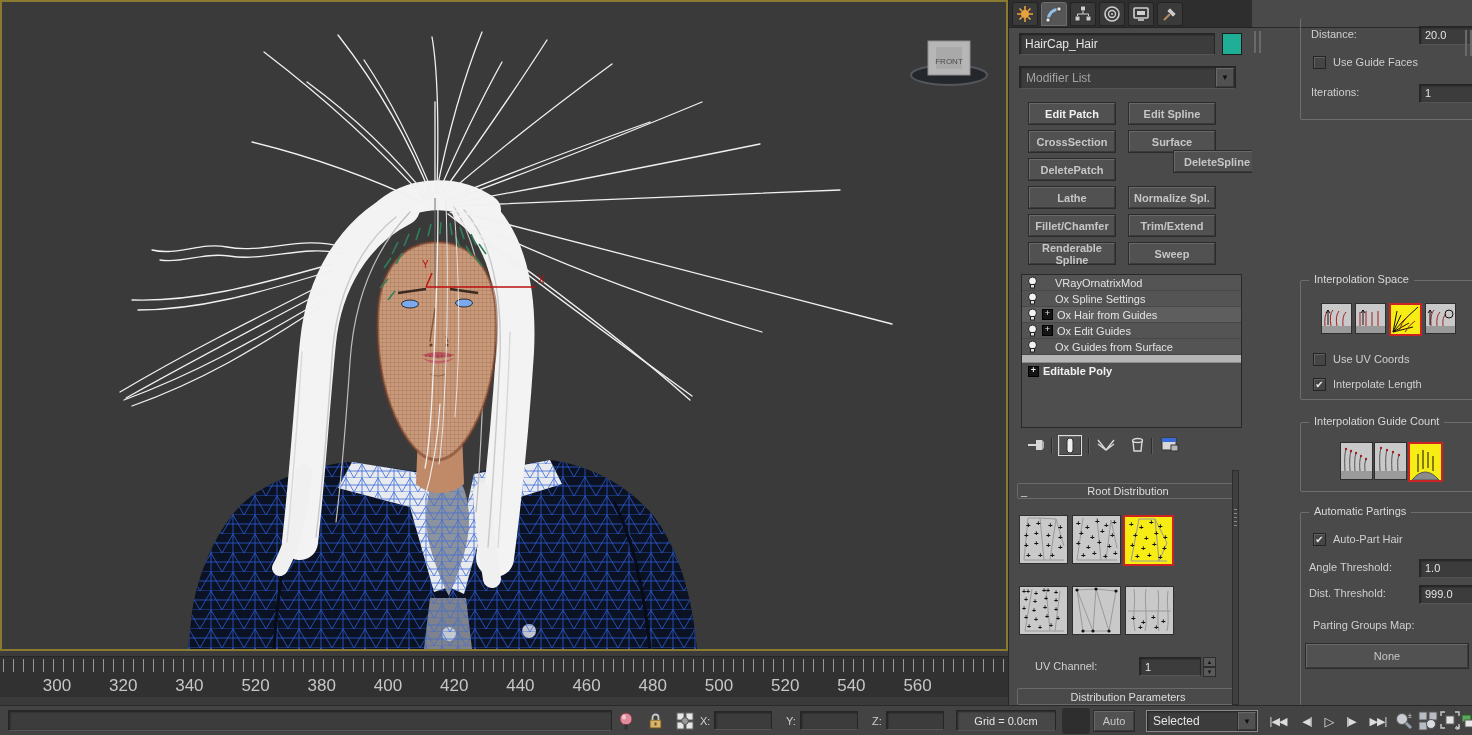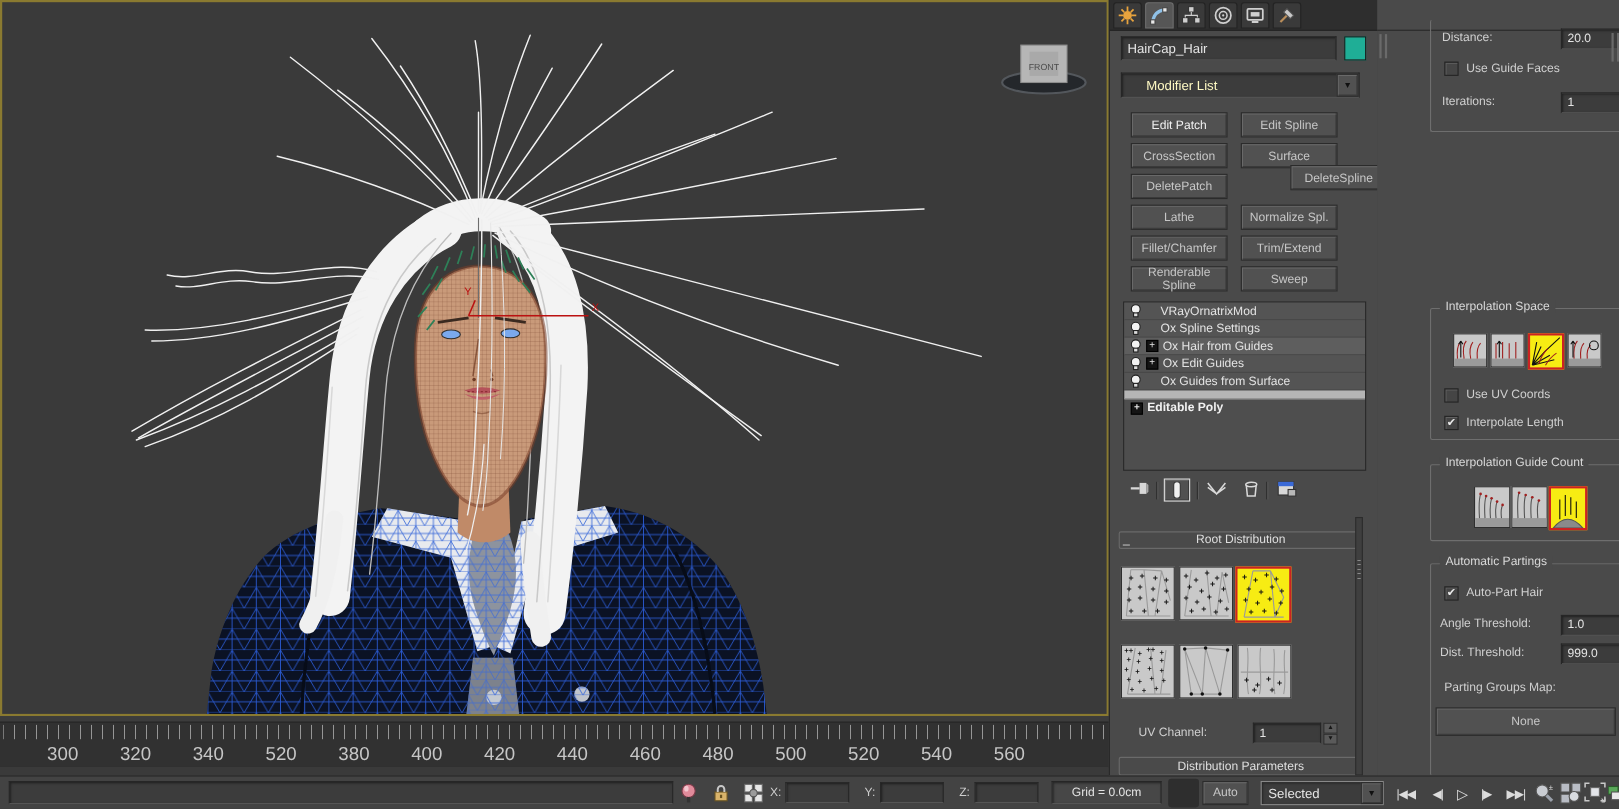--- a/index.html
+++ b/index.html
@@ -40,21 +40,21 @@
   .cb{width:13px;height:13px;background:#454545;border:1px solid #242424;box-sizing:border-box;
       box-shadow:inset 1px 1px 0 #616161;display:inline-flex;align-items:center;justify-content:center;
       color:#ececec;font-size:10px;line-height:10px;}
   .group{position:absolute;border:1px solid #6e6e6e;border-radius:2px;box-sizing:border-box;margin-left:40px;}
   .group>.gtitle{position:absolute;top:-8px;left:8px;background:#4a4a4a;padding:0 5px;color:#d8d8d8;}
   .rollhdr{position:absolute;height:16px;border:1px solid #6a6a6a;border-radius:2px;background:#4a4a4a;
            color:#dedede;display:flex;align-items:center;justify-content:center;box-sizing:border-box;}
   .rollhdr .minbox{position:absolute;left:3px;top:1px;color:#dedede;}
   .tile{position:absolute;background:#c9c9c9;border:1px solid #2f2f2f;box-sizing:border-box;}
   .tile.selected{background:#f7ec13;border:2px solid #cc2222;}
-  .mbtn{position:absolute;width:88px;height:23px;font-size:11px;}
+  .mbtn{position:absolute;width:88px;height:23px;font-size:11px;font-weight:bold;}
   .stack{position:absolute;left:12px;top:274px;width:221px;height:154px;background:#4e4e4e;
          border:1px solid #282828;box-sizing:border-box;overflow:hidden;}
   .srow{height:16px;display:flex;align-items:center;background:#545454;border-bottom:1px solid #484848;
         color:#e3e3e3;box-sizing:border-box;}
   .srow.sel{background:#5e5e5e;}
   .srow.bold{background:transparent;border-bottom:none;font-weight:bold;color:#f0f0f0;}
   .srow .plusbox{width:9px;height:9px;background:#141414;border:1px solid #000;color:#e8e8e8;
         font-size:9px;line-height:7px;text-align:center;margin-right:4px;flex:none;}
   .lightstrip{height:7px;background:#b5b5b5;border-bottom:1px solid #8a8a8a;}
   .vsep{width:1px;background:#2e2e2e;box-shadow:1px 0 0 #5c5c5c;}
@@ -270,21 +270,21 @@
           <path d="M3,15 L11,7" stroke="#b98d5a" stroke-width="2"></path>
       <path d="M9,3 L15,9 L12,12 L6,6 Z" fill="#c9c9c9" stroke="#555"></path>
         </svg>
     </div>
   </div>
 
   <input class="abs sunken" style="left: 10px; top: 33px; width: 196px; height: 22px; padding: 0px 5px; font-size: 12px;" value="HairCap_Hair">
   <div class="abs" style="left:213px;top:33px;width:20px;height:22px;background:#1fae96;border:1px solid #1a1a1a;box-sizing:border-box"></div>
 
   <div class="abs sunken" style="left:10px;top:66px;width:217px;height:23px;display:flex;align-items:center">
-    <span style="flex:1;padding-left:22px;font-size:12px;color:#fef9c3">Modifier List</span>
+    <span style="flex:1;padding-left:6px;font-size:12px;color:#a3a3a3">Modifier List</span>
     <span class="btn" style="width:20px;height:21px;font-size:8px;color:#111">▼</span>
   </div>
 
   <div class="abs" style="left:0;top:0" id="modgrid">
       <div class="btn mbtn" style="left: 19px; top: 102px; color: rgb(240, 240, 240);">Edit Patch</div>
       <div class="btn mbtn" style="left: 119px; top: 102px;">Edit Spline</div>
       <div class="btn mbtn" style="left: 19px; top: 130px;">CrossSection</div>
       <div class="btn mbtn" style="left: 119px; top: 130px;">Surface</div>
       <div class="btn mbtn" style="left: 19px; top: 158px;">DeletePatch</div>
       <div class="btn mbtn" style="left: 119px; top: 150px; margin-left: 45px;">DeleteSpline</div>

